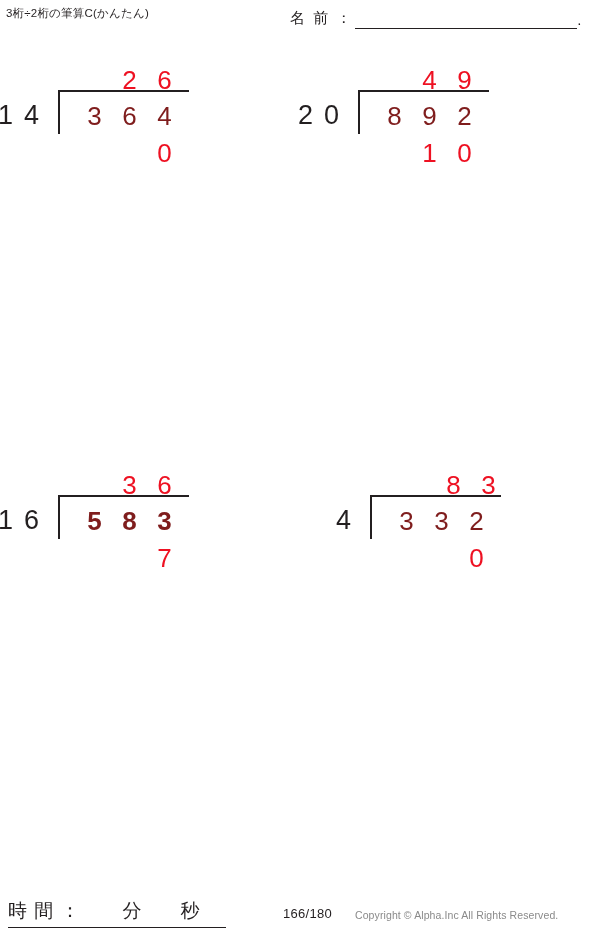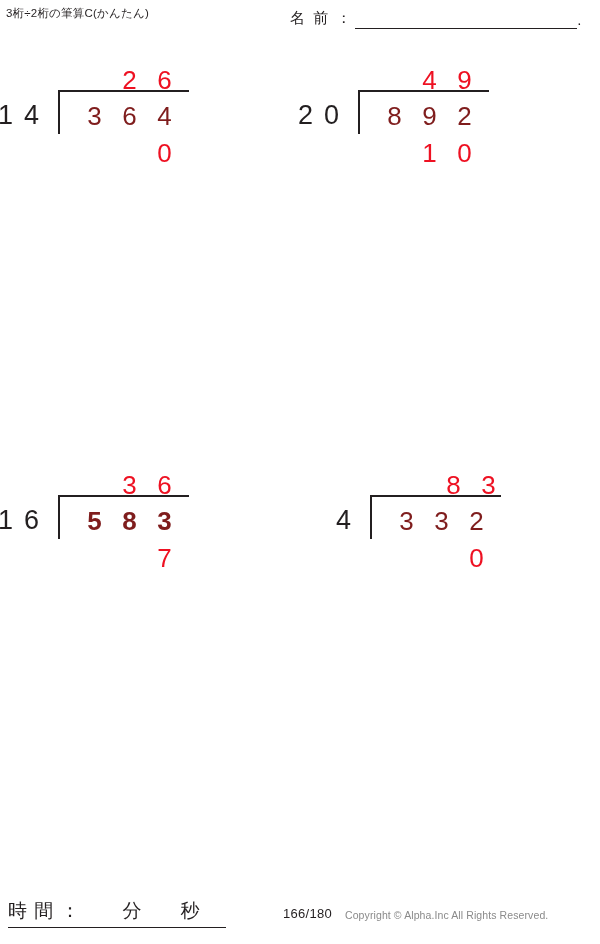--- a/index.html
+++ b/index.html
@@ -159,21 +159,21 @@
     position: absolute;
     left: 268px; top: 10px;
     font-size: 13px;
     color: #231f20;
     letter-spacing: 0.3px;
     white-space: nowrap;
     margin-left: 15px;
   }
   #copyright {
     position: absolute;
-    left: 345px; top: 13px;
+    left: 355px; top: 13px;
     font-size: 10.5px;
     color: #8a8a8a;
     letter-spacing: 0.1px;
     white-space: nowrap;
   }
 </style>
 </head>
 <body>
 
 <div id="worksheet-header">

